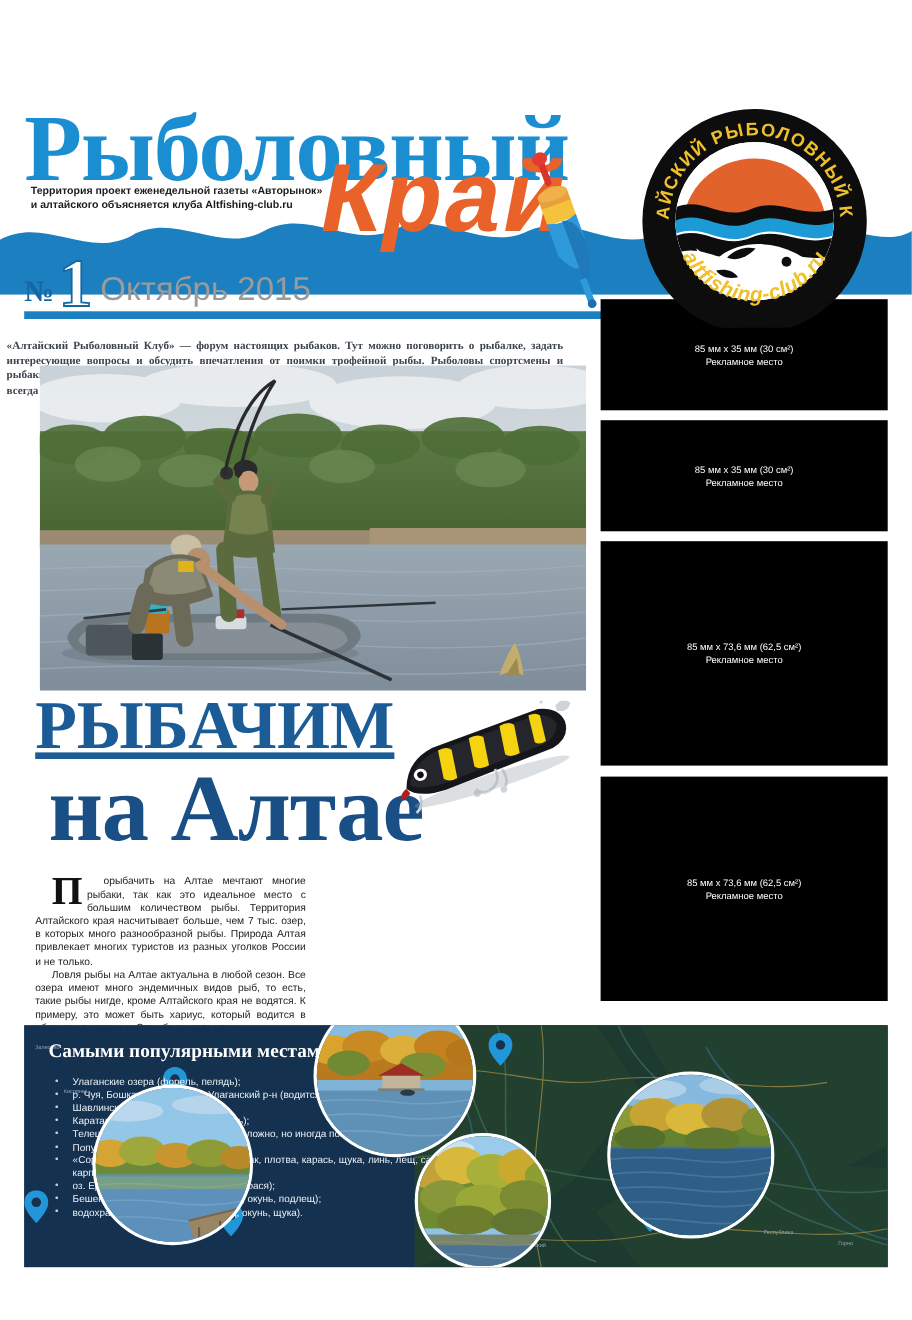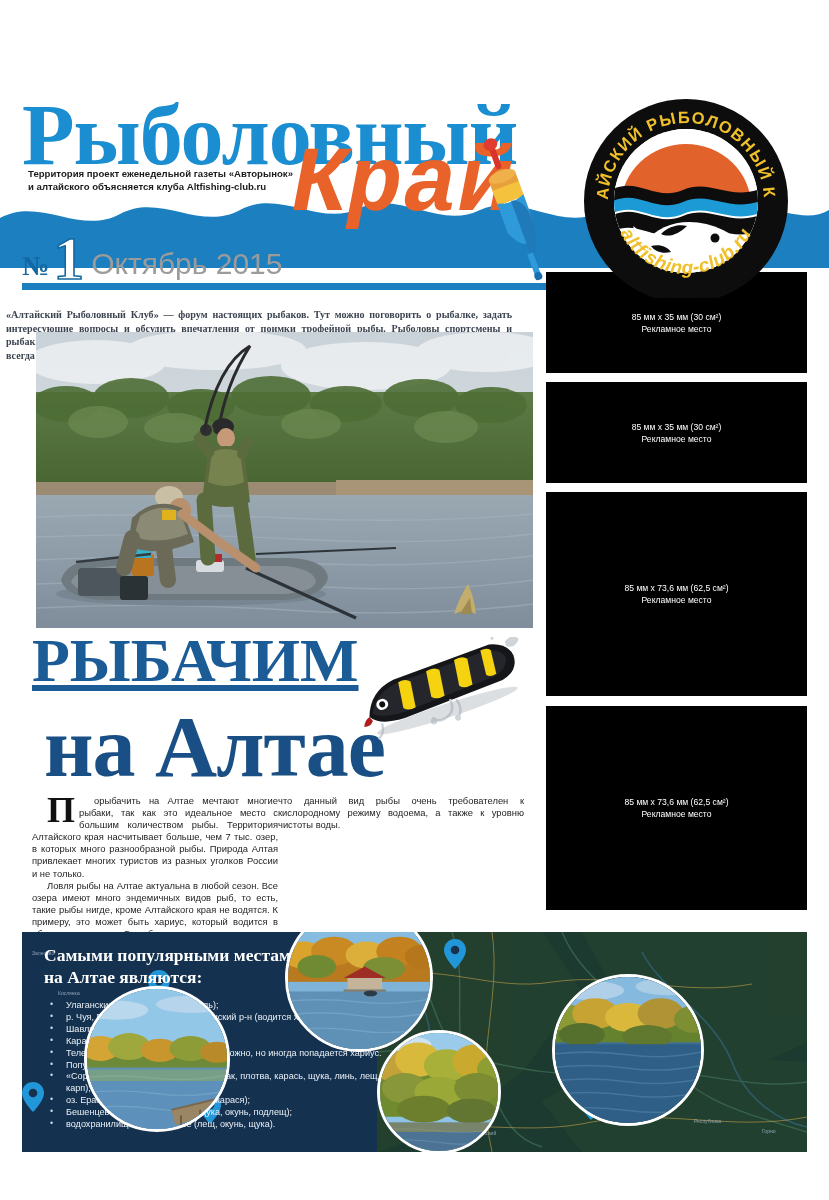--- a/index.html
+++ b/index.html
@@ -125,21 +125,21 @@
     color:#17548c;
     font-weight: bold;
   }
   .headline .l1 {
     font-size: 62px; line-height: 60px; letter-spacing: 0px;
     color:#1b5b96;
     text-decoration:underline;
   }
   .headline .l2 {
     font-size: 86px; line-height: 86px; letter-spacing: -1px;
-    color:#194f84; margin-top: 14px; padding-left: 12px;
+    color:#194f84; margin-top: 2px; padding-left: 12px;
   }
   .lure { position:absolute; left:330px; top:637px; width:215px; height:115px; z-index:4; }
 
   
   .cols {
     position:absolute; left:32px; top:795px;
     width: 508px; z-index: 3;
     display:flex; 
   }
   .col {
@@ -413,21 +413,20 @@
     <ellipse cx="112" cy="76" rx="74" ry="7" fill="#9aa4ad" opacity="0.35"></ellipse>
   </g>
 </svg>
 
 <div class="cols">
   <div class="col">
     <p class="dropcap">Порыбачить на Алтае мечтают многие рыбаки, так как это идеальное место с большим количеством рыбы. Территория Алтайского края насчитывает больше, чем 7 тыс. озер, в которых много разнообразной рыбы. Природа Алтая привлекает многих туристов из разных уголков России и не только.</p>
     <p>Ловля рыбы на Алтае актуальна в любой сезон. Все озера имеют много эндемичных видов рыб, то есть, такие рыбы нигде, кроме Алтайского края не водятся. К примеру, это может быть хариус, который водится в областях предгорья. Это объясняется тем,</p>
   </div>
   <div class="col">
-    <p class="nind">что данный вид рыбы очень требователен к кислородному режиму водоема, а также к уровню чистоты воды.</p>
   </div>
 </div>
 
 <div id="ads-layer">
     <div style="position: absolute; left: 546px; top: 272px; width: 261px; height: 101px; background: rgb(0, 0, 0); color: rgb(255, 255, 255); display: flex; flex-direction: column; align-items: center; justify-content: center; font-size: 8.6px; line-height: 12px; text-align: center; z-index: 6;">
       <div>85 мм x 35 мм (30 см²)</div>
       <div>Рекламное место</div>
     </div>
     <div style="position: absolute; left: 546px; top: 382px; width: 261px; height: 101px; background: rgb(0, 0, 0); color: rgb(255, 255, 255); display: flex; flex-direction: column; align-items: center; justify-content: center; font-size: 8.6px; line-height: 12px; text-align: center; z-index: 6;">
       <div>85 мм x 35 мм (30 см²)</div>
@@ -618,21 +617,20 @@
         <path d="M0,108 Q38,104 76,109 T152,106"></path>
         <path d="M0,122 Q38,118 76,123 T152,120"></path>
         <path d="M0,138 Q38,134 76,139 T152,136"></path>
       </g>
     </svg>
   </div>
 
   <div class="panel-content">
     <div class="panel-title">
       <div>Самыми популярными местами рыбалки</div>
-      <div>на Алтае являются:</div>
     </div>
     <ul class="panel-list" id="panel-list">
         <li>Улаганские озера (форель, пелядь);</li>
         <li>р. Чуя, Бошкаус, Чулышман, Улаганский р-н (водится хариус);</li>
         <li>Шавлинские озера (хариус);</li>
         <li>Караташские озера (форель, пелядь);</li>
         <li>Телецкое озеро (тут что-то поймать сложно, но иногда попадается хариус.</li>
         <li>Популярные места Алтайского края:</li>
         <li>«Сорочий лог» – водохранилище (судак, плотва, карась, щука, линь, лещ, сазан, судак, карп);</li>
         <li>оз. Ераска (тут присутствует много карася);</li>

